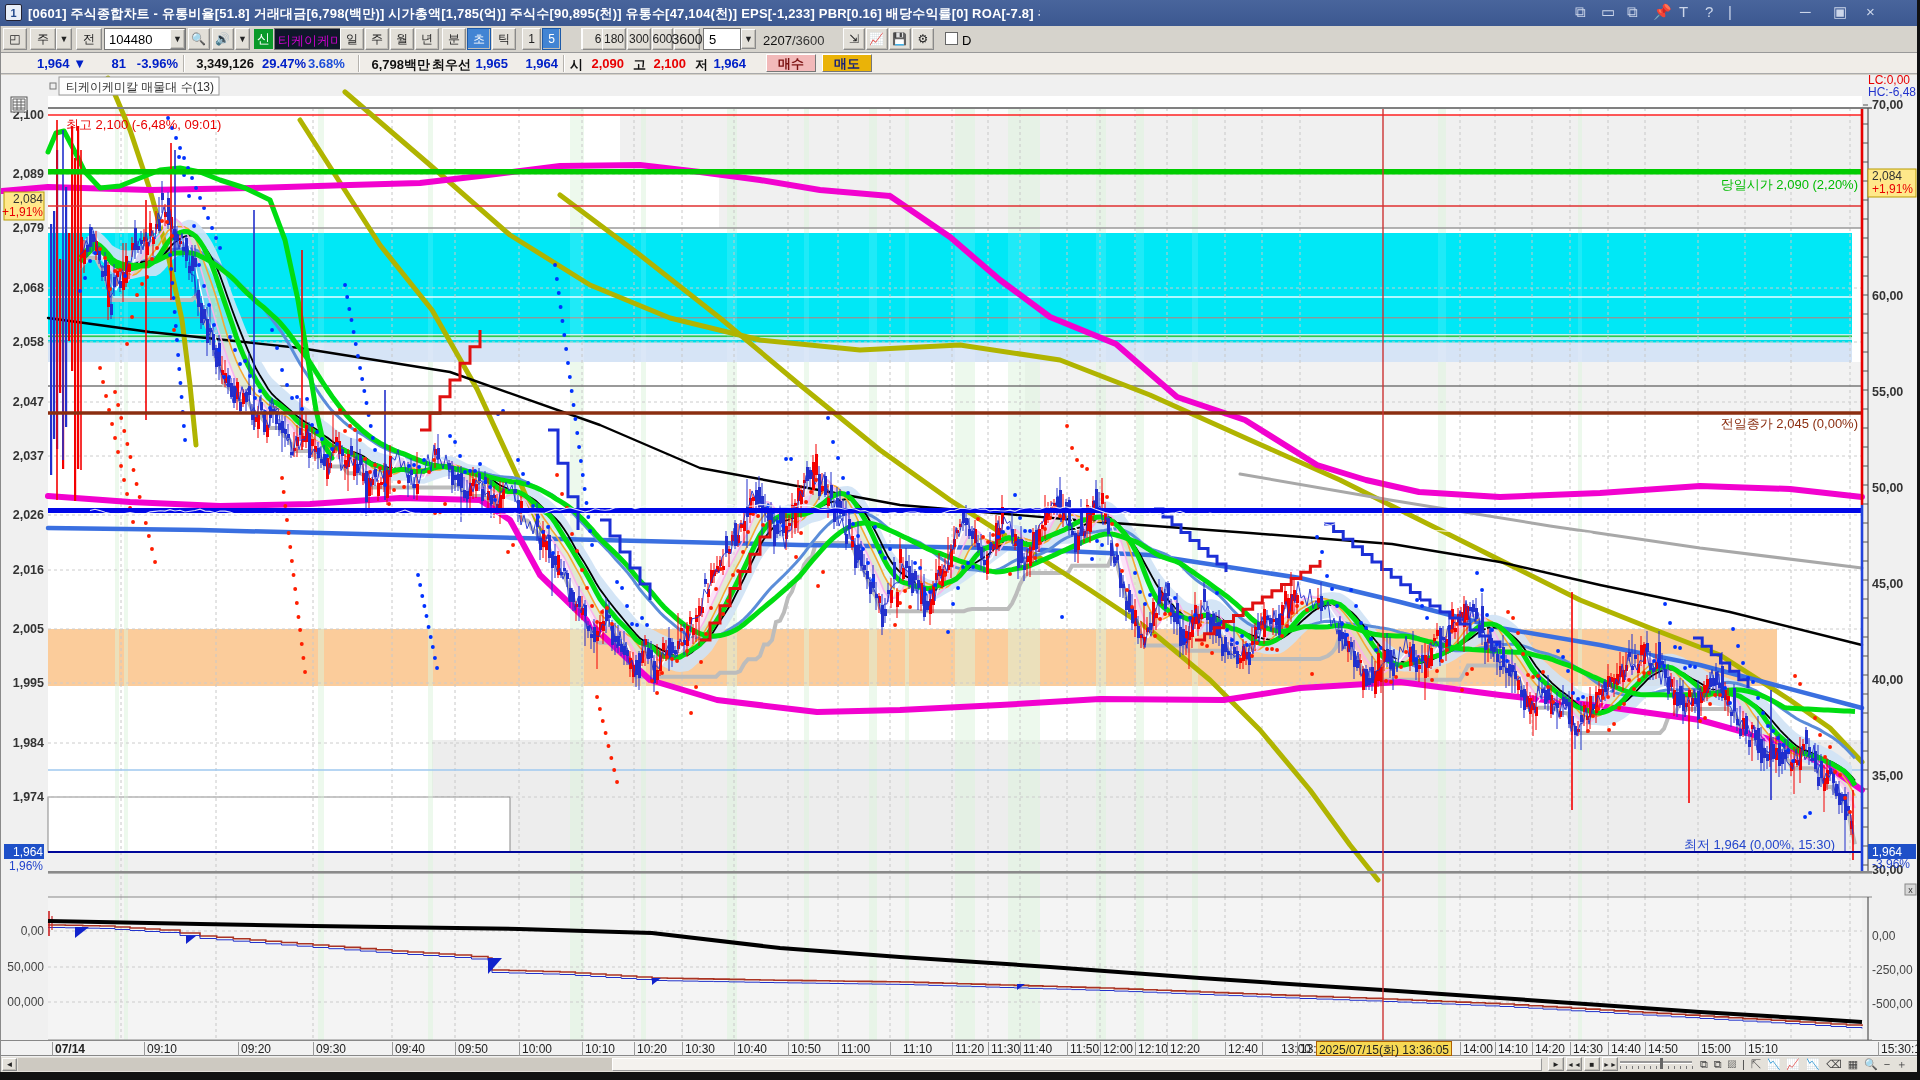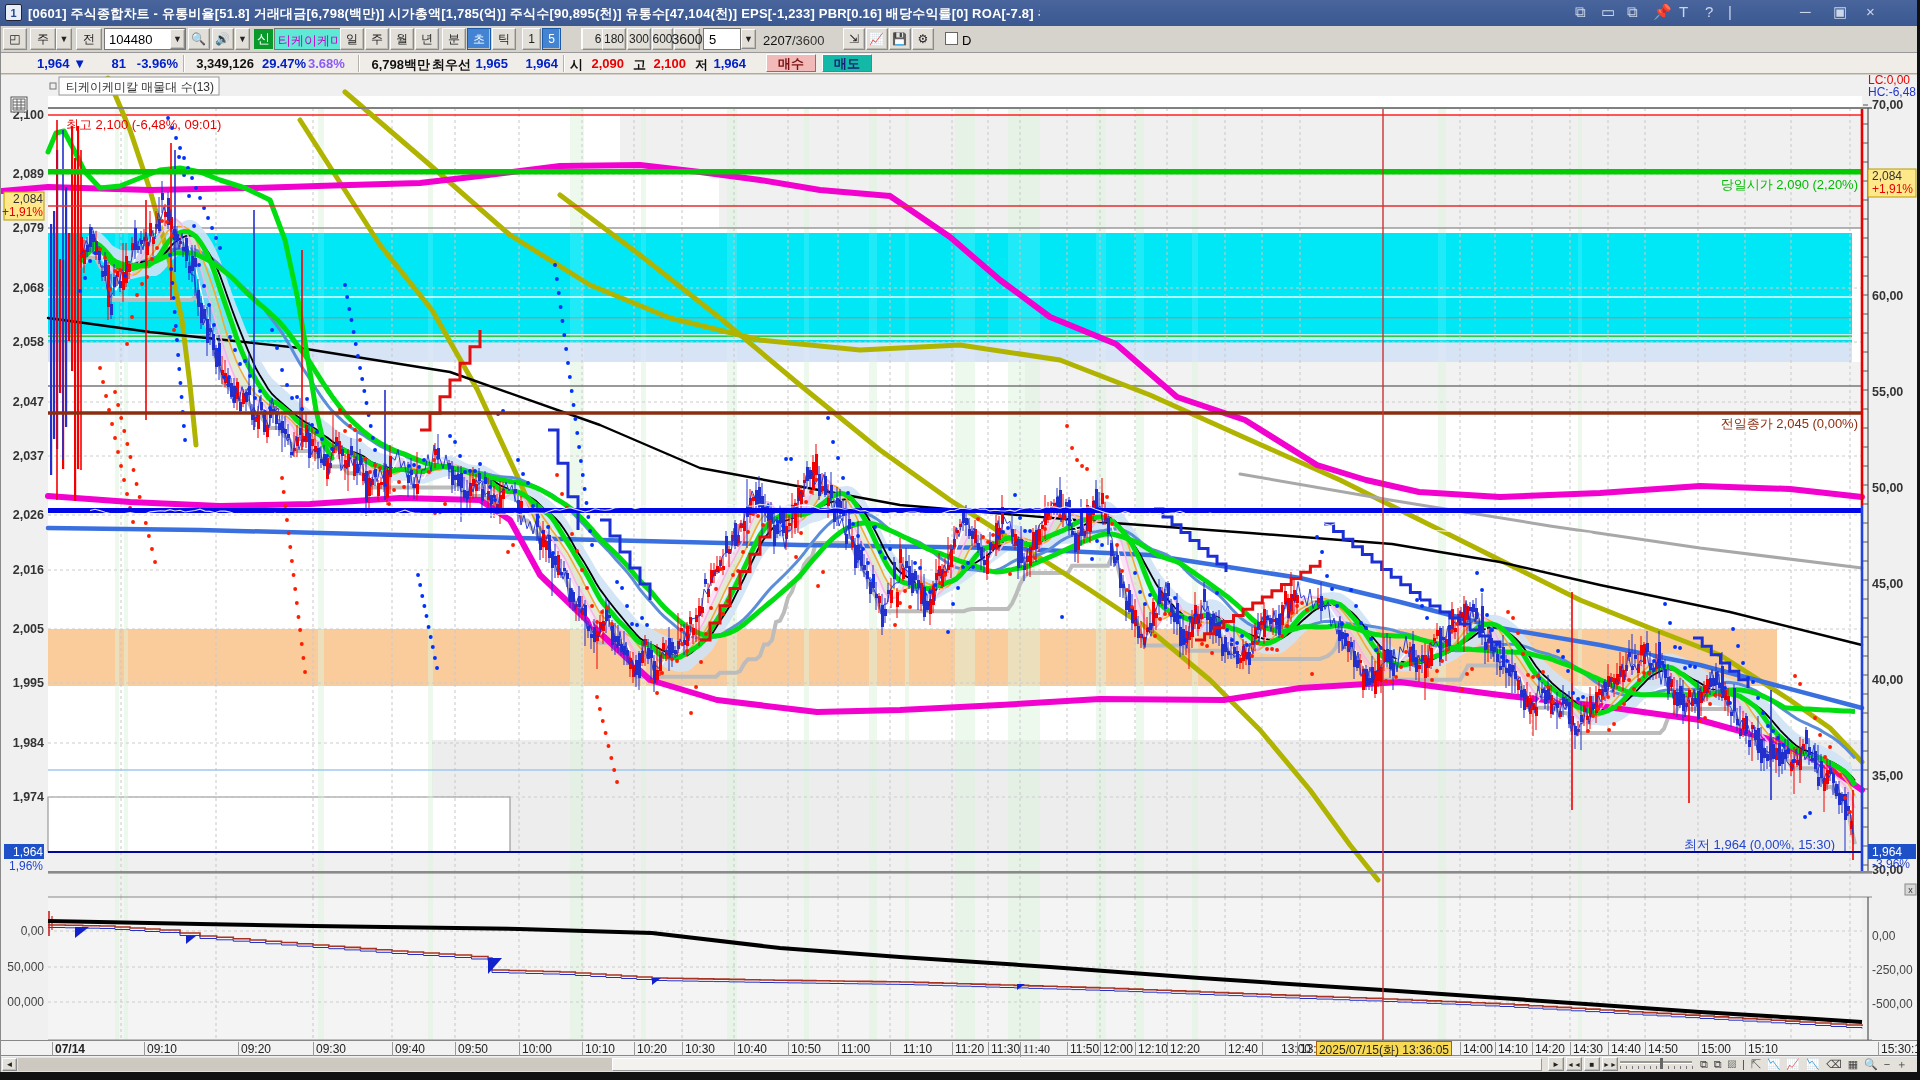--- a/index.html
+++ b/index.html
@@ -29,21 +29,21 @@
  <div class="btn" style="left:3px;top:2px;width:24px;height:22px;">◰</div>
  <div class="btn" style="left:30px;top:2px;width:26px;height:22px;">주</div>
  <div class="btn" style="left:56px;top:2px;width:16px;height:22px;font-size:9px;">▼</div>
  <div class="btn" style="left:76px;top:2px;width:26px;height:22px;">전</div>
  <div class="abs" style="left:104px;top:2px;width:82px;height:22px;background:#fff;border:1px solid #777;font-size:13px;padding:3px 4px;">104480</div>
  <div class="btn" style="left:170px;top:3px;width:15px;height:20px;font-size:9px;">▼</div>
  <div class="btn" style="left:188px;top:2px;width:22px;height:22px;">🔍</div>
  <div class="btn" style="left:212px;top:2px;width:22px;height:22px;">🔊</div>
  <div class="btn" style="left:235px;top:2px;width:15px;height:22px;font-size:9px;">▼</div>
  <div class="abs" style="left:254px;top:3px;width:19px;height:20px;background:#0a9a2a;color:#fff;font-size:13px;text-align:center;line-height:20px;">신</div>
- <div class="abs" style="left:274px;top:2px;width:88px;height:22px;background:#5eead4;border:1px solid #777;font-size:13px;color:#cc00cc;padding:3px 3px;white-space:nowrap;overflow:hidden;">티케이케미</div>
+ <div class="abs" style="left:274px;top:2px;width:88px;height:22px;background:#0f172a;border:1px solid #777;font-size:13px;color:#cc00cc;padding:3px 3px;white-space:nowrap;overflow:hidden;">티케이케미</div>
  <div class="btn" style="left:340px;top:2px;width:24px;height:22px;">일</div>
  <div class="btn" style="left:365px;top:2px;width:24px;height:22px;">주</div>
  <div class="btn" style="left:390px;top:2px;width:24px;height:22px;">월</div>
  <div class="btn" style="left:415px;top:2px;width:24px;height:22px;">년</div>
  <div class="btn" style="left:442px;top:2px;width:24px;height:22px;">분</div>
  <div class="btn sel" style="left:467px;top:2px;width:24px;height:22px;">초</div>
  <div class="btn" style="left:492px;top:2px;width:24px;height:22px;">틱</div>
  <div class="btn" style="left:522px;top:2px;width:19px;height:22px;">1</div>
  <div class="btn sel" style="left:542px;top:2px;width:19px;height:22px;">5</div>
  <div class="btn" style="left:562px;top:2px;width:19px;height:22px;margin-left:19px;">10</div>
@@ -65,33 +65,33 @@
 
 <div class="abs" style="left:0;top:53px;width:1920px;height:21px;background:#f0ede8;border-bottom:1px solid #aaa;font-size:13px;font-weight:bold;">
  <div class="abs" style="left:183px;top:2px;height:17px;border-left:1px solid #b5b2ad;border-right:1px solid #fff;"></div>
  <div class="abs" style="left:358px;top:2px;height:17px;border-left:1px solid #b5b2ad;border-right:1px solid #fff;"></div>
  <div class="abs" style="left:563px;top:2px;height:17px;border-left:1px solid #b5b2ad;border-right:1px solid #fff;"></div>
  <div class="abs" style="left:37px;top:3px;color:#0020c8;font-weight:bold;">1,964 ▼</div>
  <div class="abs" style="left:96px;top:3px;width:30px;text-align:right;color:#0020c8;">81</div>
  <div class="abs" style="left:132px;top:3px;width:46px;text-align:right;color:#0020c8;">-3.96%</div>
  <div class="abs" style="left:190px;top:3px;width:64px;text-align:right;color:#111;">3,349,126</div>
  <div class="abs" style="left:262px;top:3px;width:42px;text-align:right;color:#0020c8;">29.47%</div>
- <div class="abs" style="left:308px;top:3px;width:36px;text-align:right;color:#8b5cf6;">3.68%</div>
+ <div class="abs" style="left:308px;top:3px;width:36px;text-align:right;color:#1d4ed8;">3.68%</div>
  <div class="abs" style="left:368px;top:3px;width:62px;text-align:right;color:#111;">6,798백만</div>
  <div class="abs" style="left:432px;top:3px;color:#111;">최우선</div>
  <div class="abs" style="left:474px;top:3px;width:34px;text-align:right;color:#0020c8;">1,965</div>
  <div class="abs" style="left:524px;top:3px;width:34px;text-align:right;color:#0020c8;">1,964</div>
  <div class="abs" style="left:570px;top:3px;color:#111;">시</div>
  <div class="abs" style="left:588px;top:3px;width:36px;text-align:right;color:#e80000;">2,090</div>
  <div class="abs" style="left:633px;top:3px;color:#111;">고</div>
  <div class="abs" style="left:650px;top:3px;width:36px;text-align:right;color:#e80000;">2,100</div>
  <div class="abs" style="left:695px;top:3px;color:#111;">저</div>
  <div class="abs" style="left:710px;top:3px;width:36px;text-align:right;color:#0020c8;">1,964</div>
  <div class="abs" style="left:766px;top:1px;width:50px;height:18px;background:#f2b9b9;border:1px solid #777;border-top-color:#fff;border-left-color:#fff;text-align:center;line-height:17px;color:#7a1010;">매수</div>
- <div class="abs" style="left:822px;top:1px;width:50px;height:18px;background:#14b8a6;border:1px solid #777;border-top-color:#fff;border-left-color:#fff;text-align:center;line-height:17px;color:#15217a;">매도</div>
+ <div class="abs" style="left:822px;top:1px;width:50px;height:18px;background:#eab308;border:1px solid #777;border-top-color:#fff;border-left-color:#fff;text-align:center;line-height:17px;color:#15217a;">매도</div>
 </div>
 
 <svg class="abs" style="left:0;top:0;" width="1920" height="1080">
 <rect x="0" y="75" width="1920" height="1005" fill="#f0f0f0"></rect>
 <rect x="48" y="96" width="1814" height="775" fill="#ffffff"></rect>
 <rect x="48" y="108" width="1814" height="7" fill="#fcfcfc"></rect>
 <rect x="620" y="115" width="1242" height="59" fill="#f0f0f0"></rect>
 <rect x="719" y="174" width="1143" height="54" fill="#f0f0f0"></rect>
 <rect x="1025" y="362" width="837" height="51" fill="#f2f2f2"></rect>
 <rect x="432" y="740" width="1430" height="57" fill="#ededed"></rect>
@@ -336,21 +336,21 @@
  <div class="abs" style="left:519px;top:1px;border-left:1px solid #999;padding-left:2px;">10:00</div>
  <div class="abs" style="left:582px;top:1px;border-left:1px solid #999;padding-left:2px;">10:10</div>
  <div class="abs" style="left:634px;top:1px;border-left:1px solid #999;padding-left:2px;">10:20</div>
  <div class="abs" style="left:682px;top:1px;border-left:1px solid #999;padding-left:2px;">10:30</div>
  <div class="abs" style="left:734px;top:1px;border-left:1px solid #999;padding-left:2px;">10:40</div>
  <div class="abs" style="left:788px;top:1px;border-left:1px solid #999;padding-left:2px;">10:50</div>
  <div class="abs" style="left:838px;top:1px;border-left:1px solid #999;padding-left:2px;">11:00</div>
  <div class="abs" style="left:890px;top:1px;border-left:1px solid #999;padding-left:12px;">11:10</div>
  <div class="abs" style="left:952px;top:1px;border-left:1px solid #999;padding-left:2px;">11:20</div>
  <div class="abs" style="left:988px;top:1px;border-left:1px solid #999;padding-left:2px;">11:30</div>
- <div class="abs" style="left:1020px;top:1px;border-left:1px solid #999;padding-left:2px;font-family:Liberation Serif, serif;">11:40</div>
+ <div class="abs" style="left:1020px;top:1px;border-left:1px solid #999;padding-left:2px;">11:40</div>
  <div class="abs" style="left:1067px;top:1px;border-left:1px solid #999;padding-left:2px;">11:50</div>
  <div class="abs" style="left:1100px;top:1px;border-left:1px solid #999;padding-left:2px;">12:00</div>
  <div class="abs" style="left:1135px;top:1px;border-left:1px solid #999;padding-left:2px;">12:10</div>
  <div class="abs" style="left:1167px;top:1px;border-left:1px solid #999;padding-left:2px;">12:20</div>
  <div class="abs" style="left:1225px;top:1px;border-left:1px solid #999;padding-left:2px;">12:40</div>
  <div class="abs" style="left:1262px;top:1px;border-left:1px solid #999;padding-left:18px;">13:00</div>
  <div class="abs" style="left:1297px;top:1px;border-left:1px solid #999;padding-left:2px;">13:1</div>
  <div class="abs" style="left:1460px;top:1px;border-left:1px solid #999;padding-left:2px;">14:00</div>
  <div class="abs" style="left:1495px;top:1px;border-left:1px solid #999;padding-left:2px;">14:10</div>
  <div class="abs" style="left:1532px;top:1px;border-left:1px solid #999;padding-left:2px;">14:20</div>

